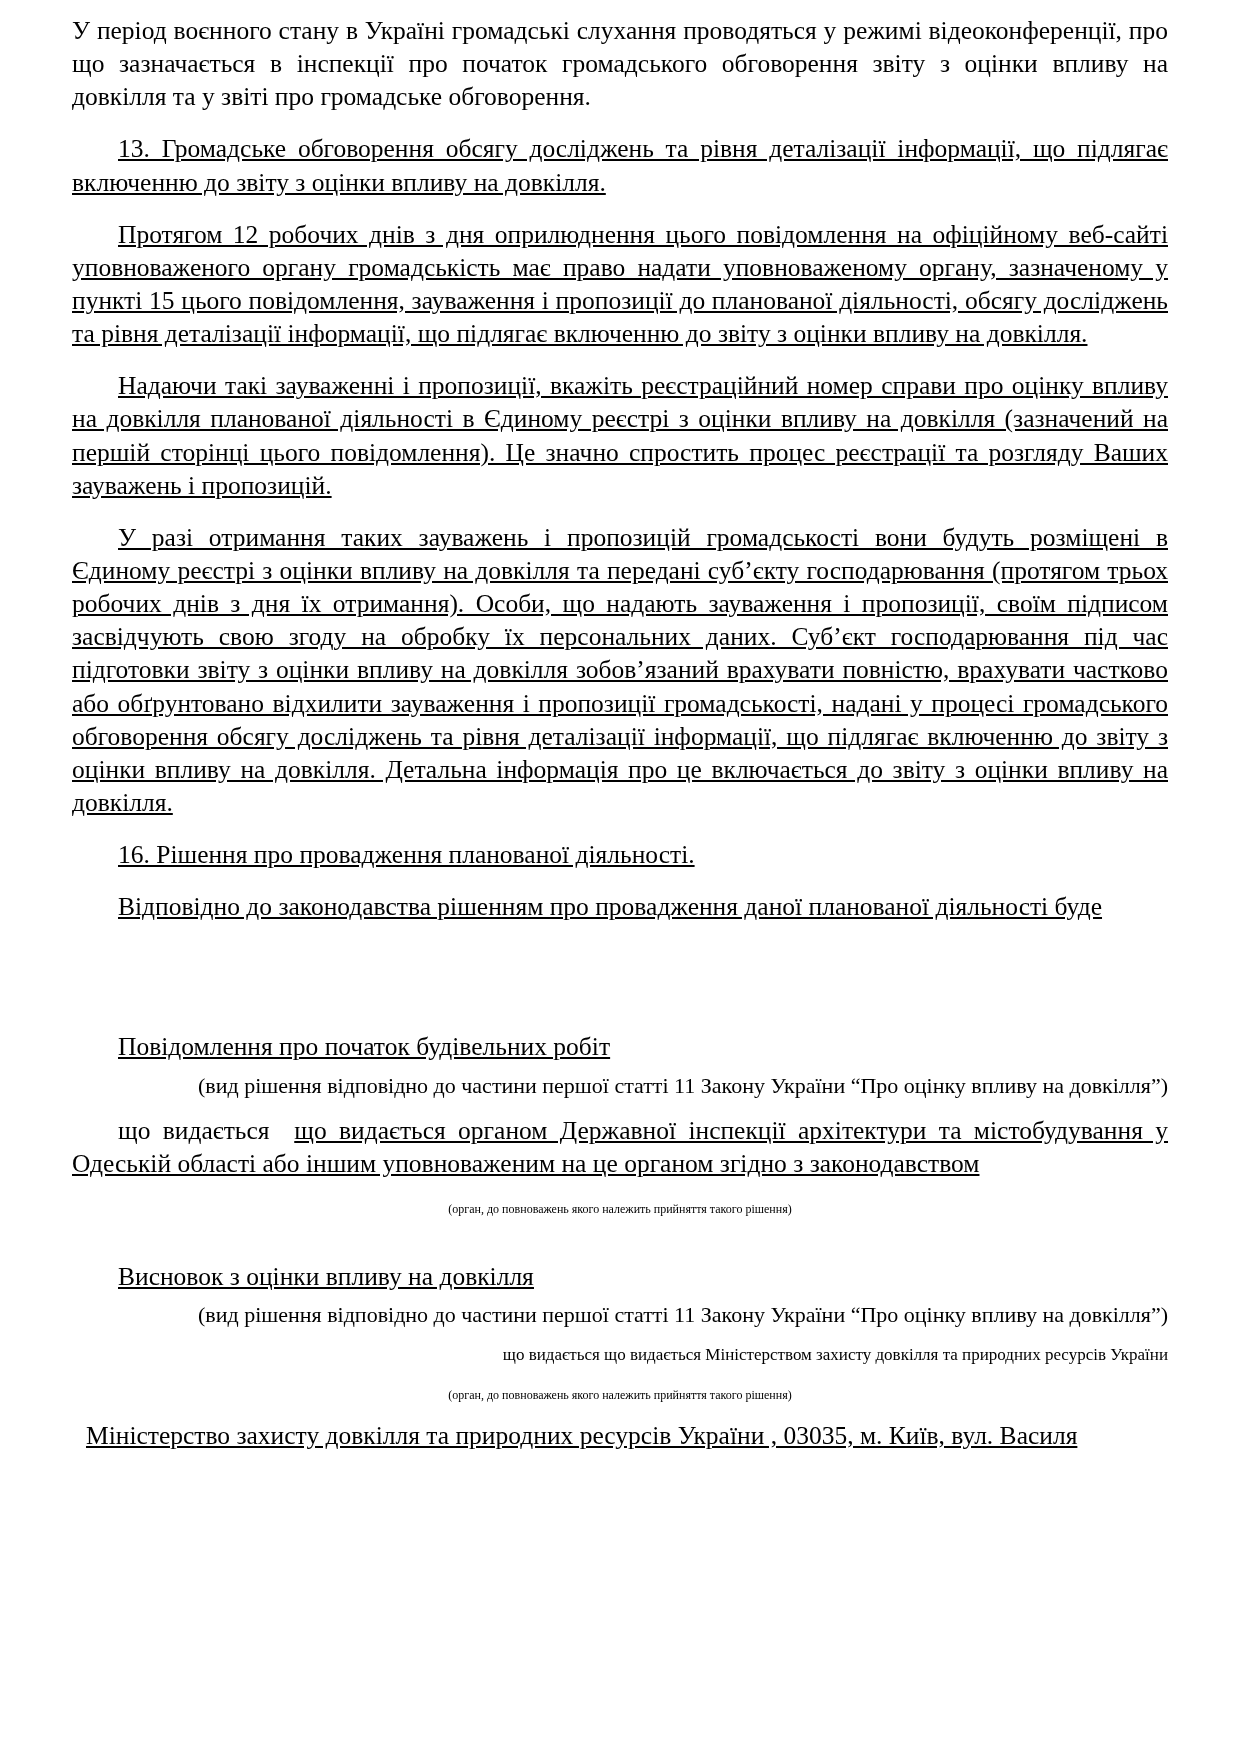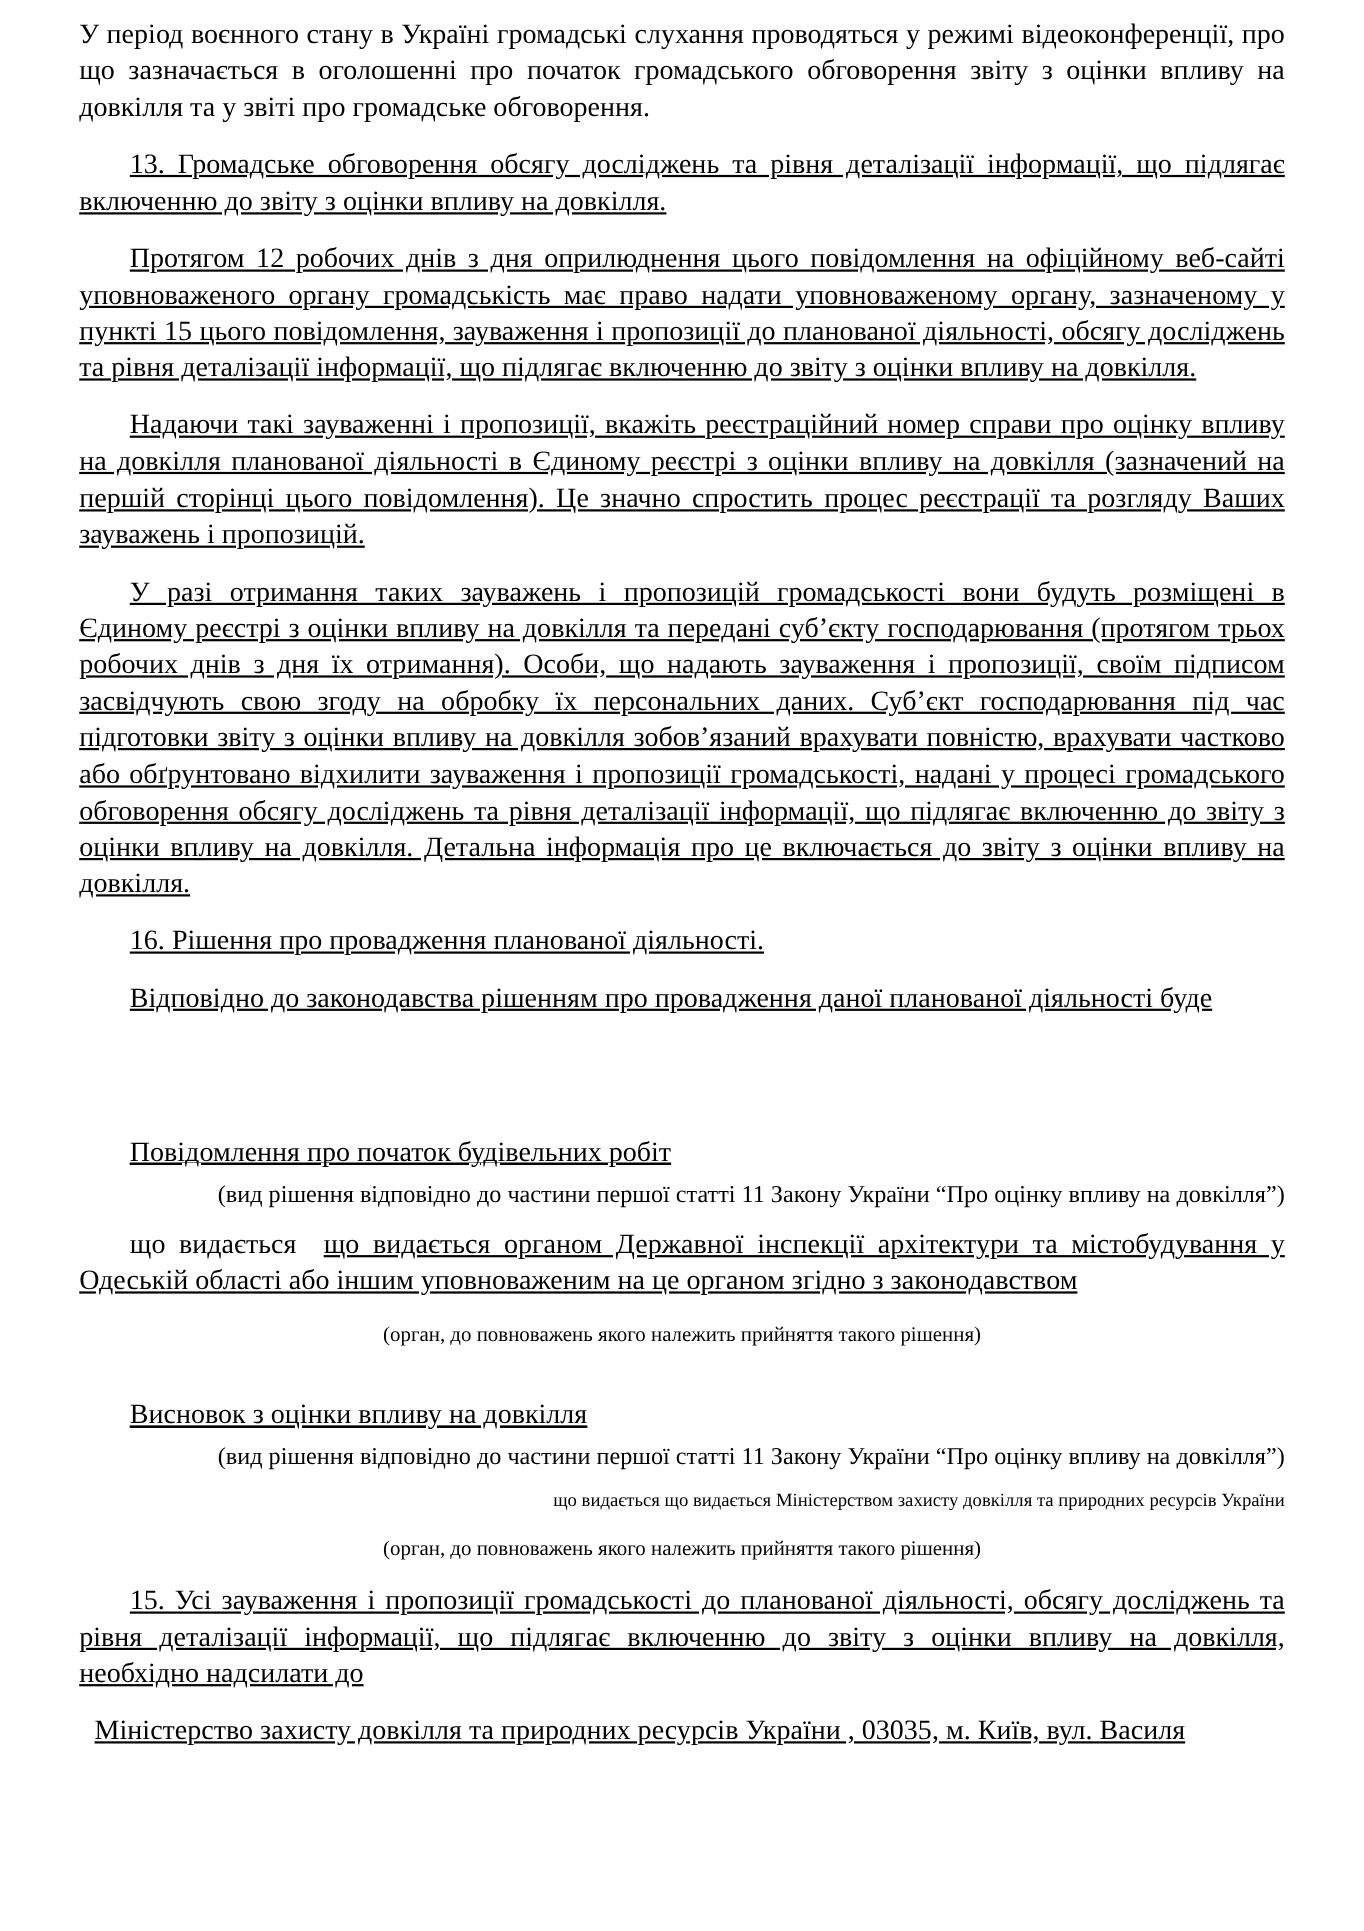--- a/index.html
+++ b/index.html
@@ -53,21 +53,21 @@
     line-height: 1.30;
   }
   .caption {
     margin: 0 0 14px 0;
     font-size: 22px;
     line-height: 1.30;
     text-align: right;
   }
   .caption-2 {
     margin: 0 0 16px 0;
-    font-size: 19px;
+    font-size: 12px;
     line-height: 1.30;
     text-align: center;
   }
   .issue-line {
     margin: 0 0 10px 0;
     font-size: 25.5px;
     line-height: 1.30;
     text-align: justify;
     text-indent: 46px;
   }
@@ -87,21 +87,21 @@
     line-height: 1.30;
     text-align: justify;
     text-decoration: underline;
   }
 </style>
 </head>
 <body>
 
 <div class="page">
 
-  <p class="">У період воєнного стану в Україні громадські слухання проводяться у режимі відеоконференції, про що зазначається в оголошенні про початок громадського обговорення звіту з оцінки впливу на довкілля та у звіті про громадське обговорення.</p>
+  <p class="">У період воєнного стану в Україні громадські слухання проводяться у режимі відеоконференції, про що зазначається в інспекції про початок громадського обговорення звіту з оцінки впливу на довкілля та у звіті про громадське обговорення.</p>
 
   <p class="indent">13. Громадське обговорення обсягу досліджень та рівня деталізації інформації, що підлягає включенню до звіту з оцінки впливу на довкілля.</p>
 
   <p class="indent">Протягом 12 робочих днів з дня оприлюднення цього повідомлення на офіційному веб-сайті уповноваженого органу громадськість має право надати уповноваженому органу, зазначеному у пункті 15 цього повідомлення, зауваження і пропозиції до планованої діяльності, обсягу досліджень та рівня деталізації інформації, що підлягає включенню до звіту з оцінки впливу на довкілля.</p>
 
   <p class="indent">Надаючи такі зауваженні і пропозиції, вкажіть реєстраційний номер справи про оцінку впливу на довкілля планованої діяльності в Єдиному реєстрі з оцінки впливу на довкілля (зазначений на першій сторінці цього повідомлення). Це значно спростить процес реєстрації та розгляду Ваших зауважень і пропозицій.</p>
 
   <p class="indent">У разі отримання таких зауважень і пропозицій громадськості вони будуть розміщені в Єдиному реєстрі з оцінки впливу на довкілля та передані суб’єкту господарювання (протягом трьох робочих днів з дня їх отримання). Особи, що надають зауваження і пропозиції, своїм підписом засвідчують свою згоду на обробку їх персональних даних. Суб’єкт господарювання під час підготовки звіту з оцінки впливу на довкілля зобов’язаний врахувати повністю, врахувати частково або обґрунтовано відхилити зауваження і пропозиції громадськості, надані у процесі громадського обговорення обсягу досліджень та рівня деталізації інформації, що підлягає включенню до звіту з оцінки впливу на довкілля. Детальна інформація про це включається до звіту з оцінки впливу на довкілля.</p>
 
   <p class="indent">16. Рішення про провадження планованої діяльності.</p>
@@ -121,17 +121,16 @@
   <div class="spacer-md"></div>
 
   <div>
     <p class="decision-title indent"><span class="underlined-line">Висновок з оцінки впливу на довкілля</span></p>
     <p class="caption">(вид рішення відповідно до частини першої статті 11 Закону України “Про оцінку впливу на довкілля”)</p>
     <p class="issue-line-2"><span>що видається</span>&nbsp;<span class="u">що видається Міністерством захисту довкілля та природних ресурсів України</span></p>
     <div class="spacer-sm"></div>
     <p class="caption-2">(орган, до повноважень якого належить прийняття такого рішення)</p>
   </div>
 
-  <p class="indent">15. Усі зауваження і пропозиції громадськості до планованої діяльності, обсягу досліджень та рівня деталізації інформації, що підлягає включенню до звіту з оцінки впливу на довкілля, необхідно надсилати до</p>
 
   <p class="final-line">Міністерство захисту довкілля та природних ресурсів України , 03035, м. Київ, вул. Василя</p>
 
 </div>
 
 </body></html>

